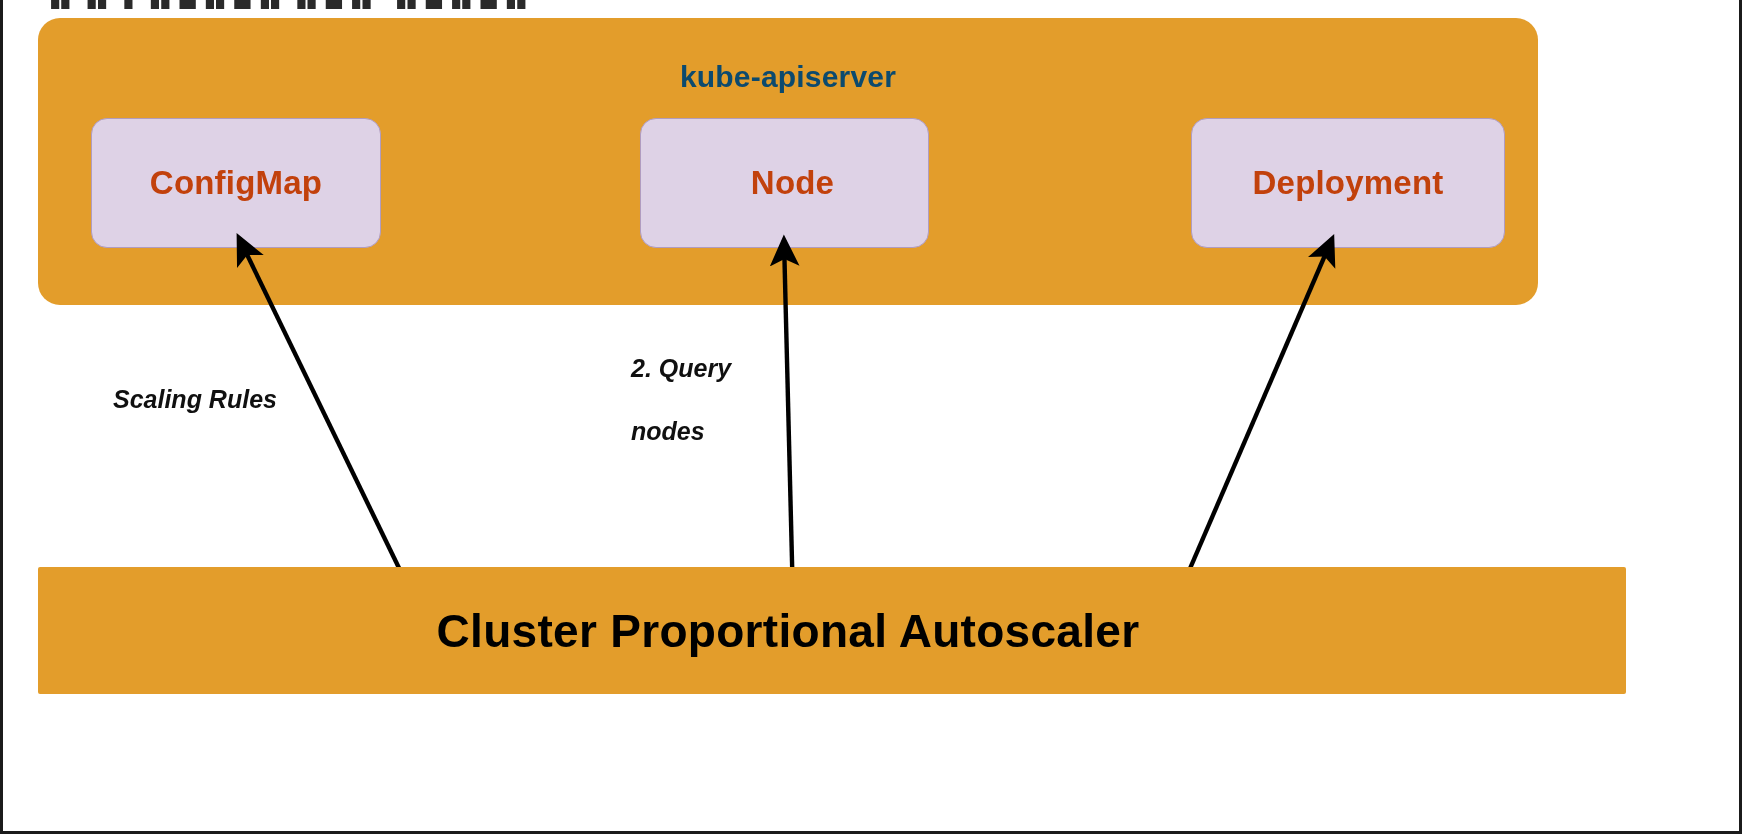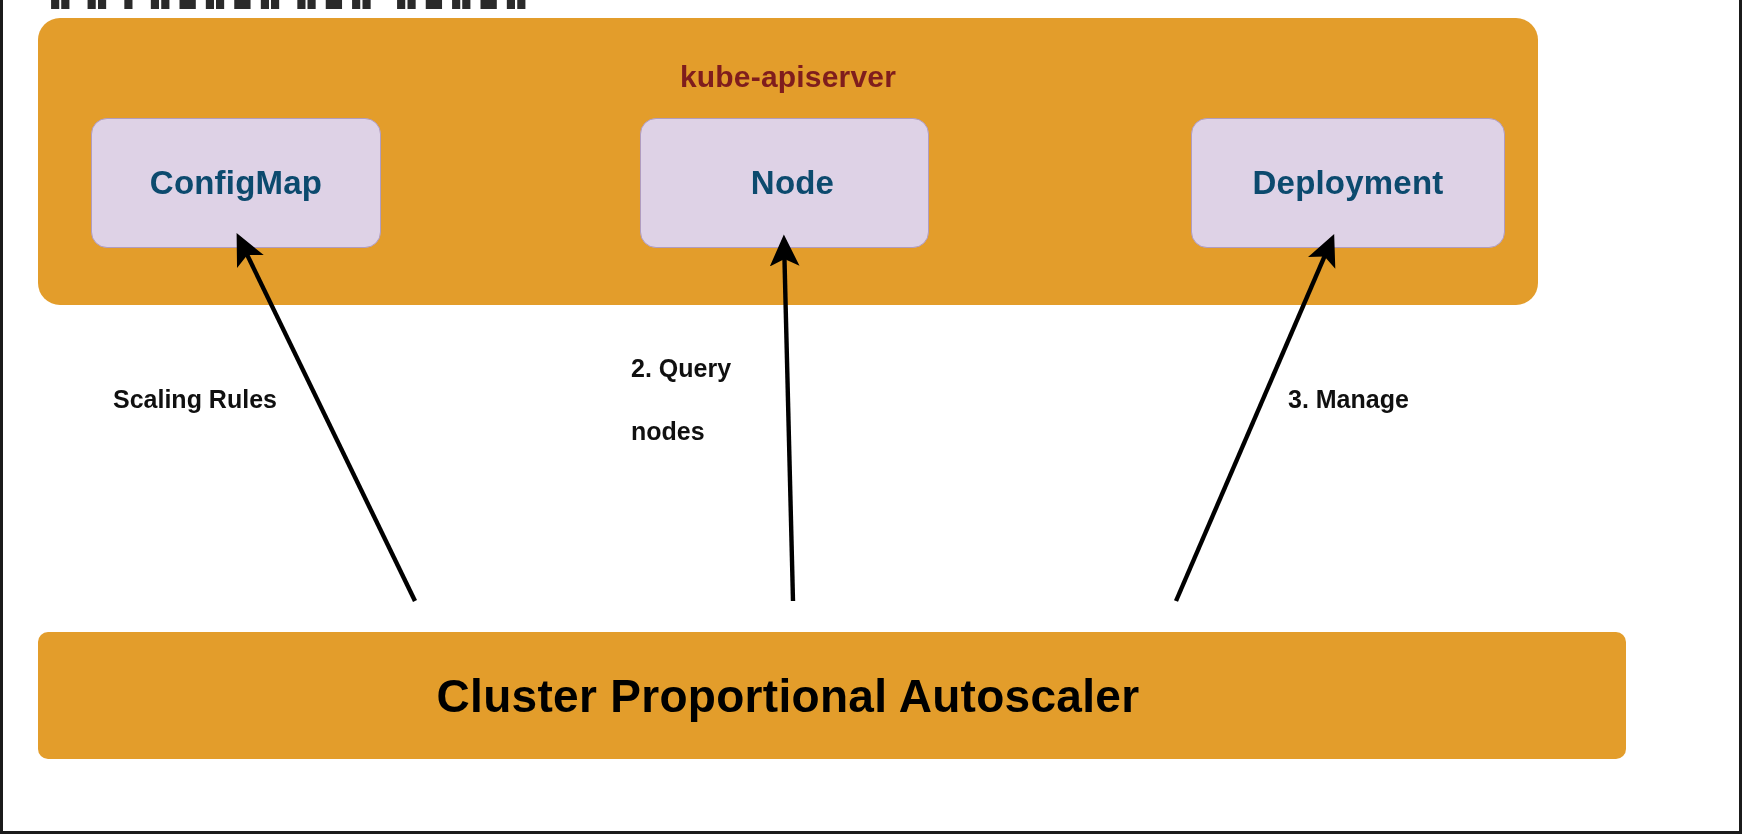--- a/index.html
+++ b/index.html
@@ -64,35 +64,35 @@
   #apiserver-panel {
     left: 35px;
     top: 18px;
     width: 1500px;
     height: 287px;
     border-radius: 22px;
   }
 
   #autoscaler-panel {
     left: 35px;
-    top: 632px;
+    top: 567px;
     width: 1588px;
     height: 127px;
-    border-radius: 10px;
+    border-radius: 2px;
   }
 
   #apiserver-title {
     position: absolute;
     left: 0;
     top: 42px;
     width: 1500px;
     text-align: center;
     font-size: 30px;
     font-weight: 700;
-    color: #7f1d1d;
+    color: #0c4a6e;
     letter-spacing: 0.2px;
   }
 
   #autoscaler-title {
     position: absolute;
     left: 0;
     top: 0;
     width: 1500px;
     height: 127px;
     display: flex;
@@ -112,37 +112,37 @@
     border: 1.5px solid #b09cc0;
     border-radius: 16px;
     display: flex;
     align-items: center;
     justify-content: center;
     box-sizing: border-box;
   }
   .resource-box .resource-label {
     font-size: 33px;
     font-weight: 700;
-    color: #0c4a6e;
+    color: #c2410c;
     letter-spacing: 0.2px;
   }
 
   #box-configmap  { left: 53px;  width: 290px; }
   #box-node       { left: 602px; width: 289px; padding-left: 16px; }
   #box-deployment { left: 1153px; width: 314px; }
 
   .edge-label {
     position: absolute;
     font-size: 25px;
     font-weight: 700;
     color: #101010;
     line-height: 63px;
     white-space: nowrap;
   }
-  .edge-label .lbl-line { display: block; }
+  .edge-label .lbl-line { display: block; font-style: italic; }
 
   #label-retrieve { left: 110px;  top: 368px; }
   #label-query    { left: 628px;  top: 337px; }
   #label-manage   { left: 1285px; top: 368px; }
 </style>
 </head>
 <body>
 
 <div id="canvas">
 
@@ -185,20 +185,19 @@
   <div class="edge-label" id="label-retrieve">
     <span class="lbl-line">Scaling Rules</span>
   </div>
 
   <div class="edge-label" id="label-query">
     <span class="lbl-line">2. Query</span>
     <span class="lbl-line">nodes</span>
   </div>
 
   <div class="edge-label" id="label-manage">
-    <span class="lbl-line">3. Manage</span>
   </div>
 
   <div class="orange-panel" id="autoscaler-panel">
     <div id="autoscaler-title">Cluster Proportional Autoscaler</div>
   </div>
 
 </div>
 
 </body></html>

